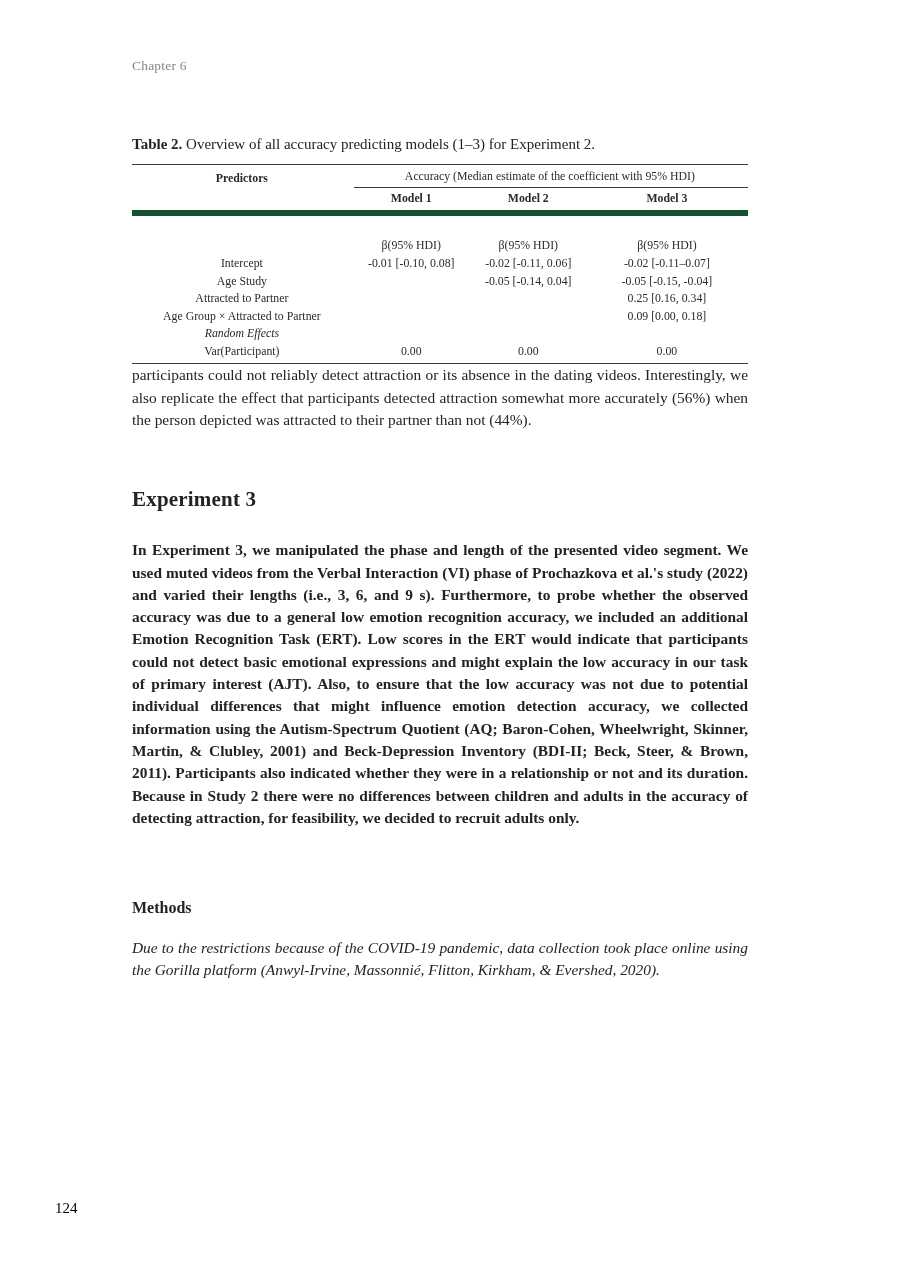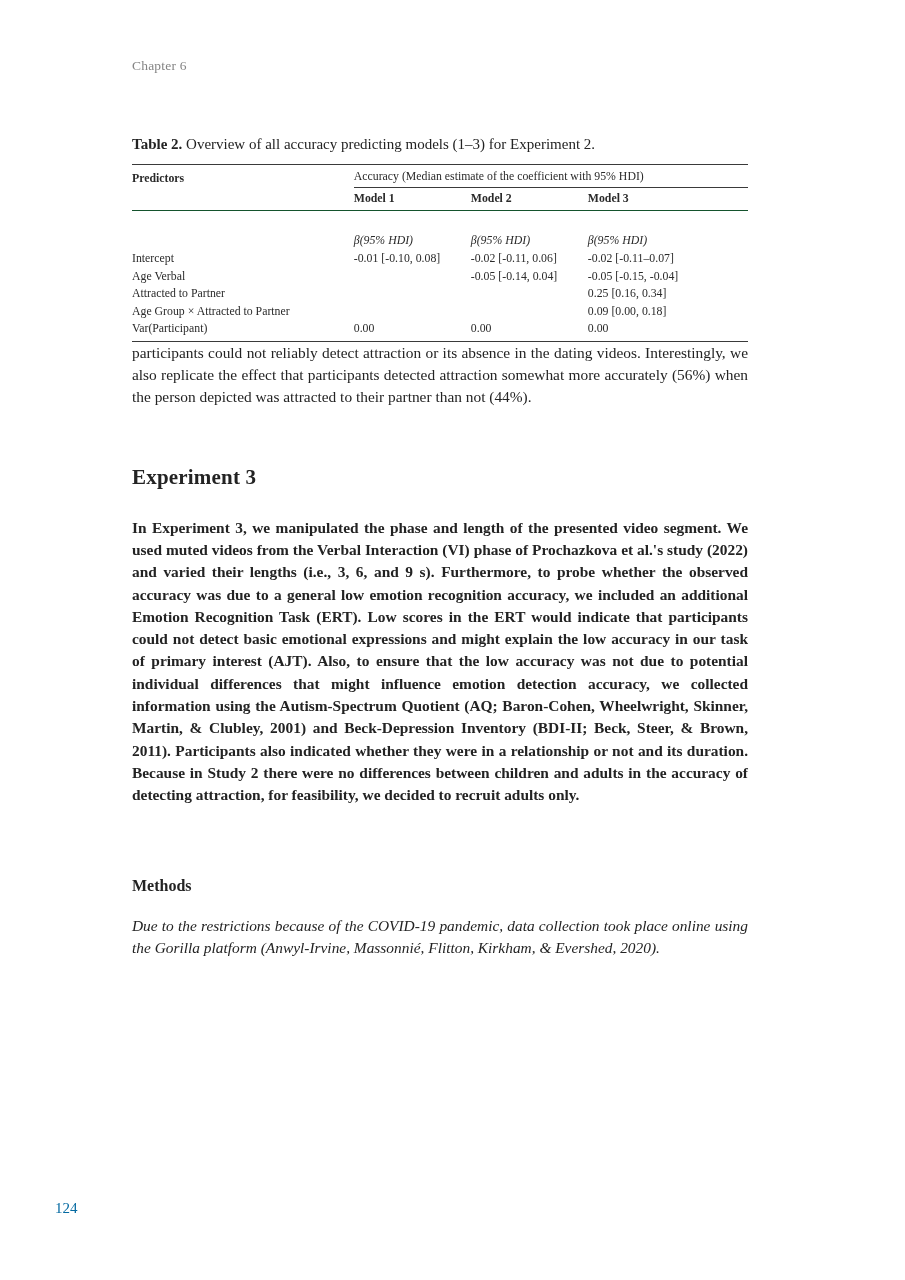--- a/index.html
+++ b/index.html
@@ -34,33 +34,33 @@
   table.model-table {
     margin-top: 9px;
     width: 100%;
     border-collapse: collapse;
     font-size: 11.8px;
     line-height: 1.32;
     color: #2a2a2a;
   }
   .model-table th, .model-table td {
     font-weight: normal;
-    text-align: left;
+    text-align: center;
     vertical-align: bottom;
     padding: 1px 2px 1px 0;
   }
   .model-table col.c-pred { width: 36%; }
   .model-table col.c-m1 { width: 19%; }
   .model-table col.c-m2 { width: 19%; }
   .model-table col.c-m3 { width: 26%; }
   tr.rule-top th { border-top: 1.3px solid #3a3a3a; padding-top: 4px; }
   th.predictors-h { font-weight: bold; }
   th.span-h { border-bottom: 1px solid #3a3a3a; padding-bottom: 2px; }
-  tr.model-row th { border-bottom: 1px solid #14532d; font-weight: bold; padding-top: 3px; padding-bottom: 4px; }
-  tr.beta-row td { padding-top: 22px; font-style: italic; }
+  tr.model-row th { border-bottom: 6px solid #14532d; font-weight: bold; padding-top: 3px; padding-bottom: 4px; }
+  tr.beta-row td { padding-top: 22px; }
   tr.rule-bottom td { border-bottom: 1.3px solid #3a3a3a; padding-bottom: 4px; }
   td.italic { font-style: italic; }
 
   .body-para {
     font-size: 15.4px;
     line-height: 22.3px;
     text-align: justify;
   }
   .para-1 { }
   .heading-1 {
@@ -75,21 +75,21 @@
     font-size: 16px;
     font-weight: bold;
   }
   .para-3 { margin-top: 20px; font-style: italic; }
 
   .page-number {
     position: absolute;
     left: 55px;
     top: 1200px;
     font-size: 15px;
-    color: #0369a1;
+    color: #000000;
   }
 </style>
 </head>
 <body>
 
 <div class="page">
   <div class="content">
 
     <div class="running-header">Chapter 6</div>
 
@@ -122,36 +122,42 @@
           <td>β(95% HDI)</td>
           <td>β(95% HDI)</td>
         </tr>
         <tr>
           <td>Intercept</td>
           <td>-0.01 [-0.10, 0.08]</td>
           <td>-0.02 [-0.11, 0.06]</td>
           <td>-0.02 [-0.11–0.07]</td>
         </tr>
         <tr>
-          <td>Age Verbal</td>
+          <td>Age Study</td>
           <td></td>
           <td>-0.05 [-0.14, 0.04]</td>
           <td>-0.05 [-0.15, -0.04]</td>
         </tr>
         <tr>
           <td>Attracted to Partner</td>
           <td></td>
           <td></td>
           <td>0.25 [0.16, 0.34]</td>
         </tr>
         <tr>
           <td>Age Group × Attracted to Partner</td>
           <td></td>
           <td></td>
           <td>0.09 [0.00, 0.18]</td>
+        </tr>
+        <tr>
+          <td class="italic">Random Effects</td>
+          <td></td>
+          <td></td>
+          <td></td>
         </tr>
         <tr class="rule-bottom">
           <td>Var(Participant)</td>
           <td>0.00</td>
           <td>0.00</td>
           <td>0.00</td>
         </tr>
       </tbody>
     </table>
 

